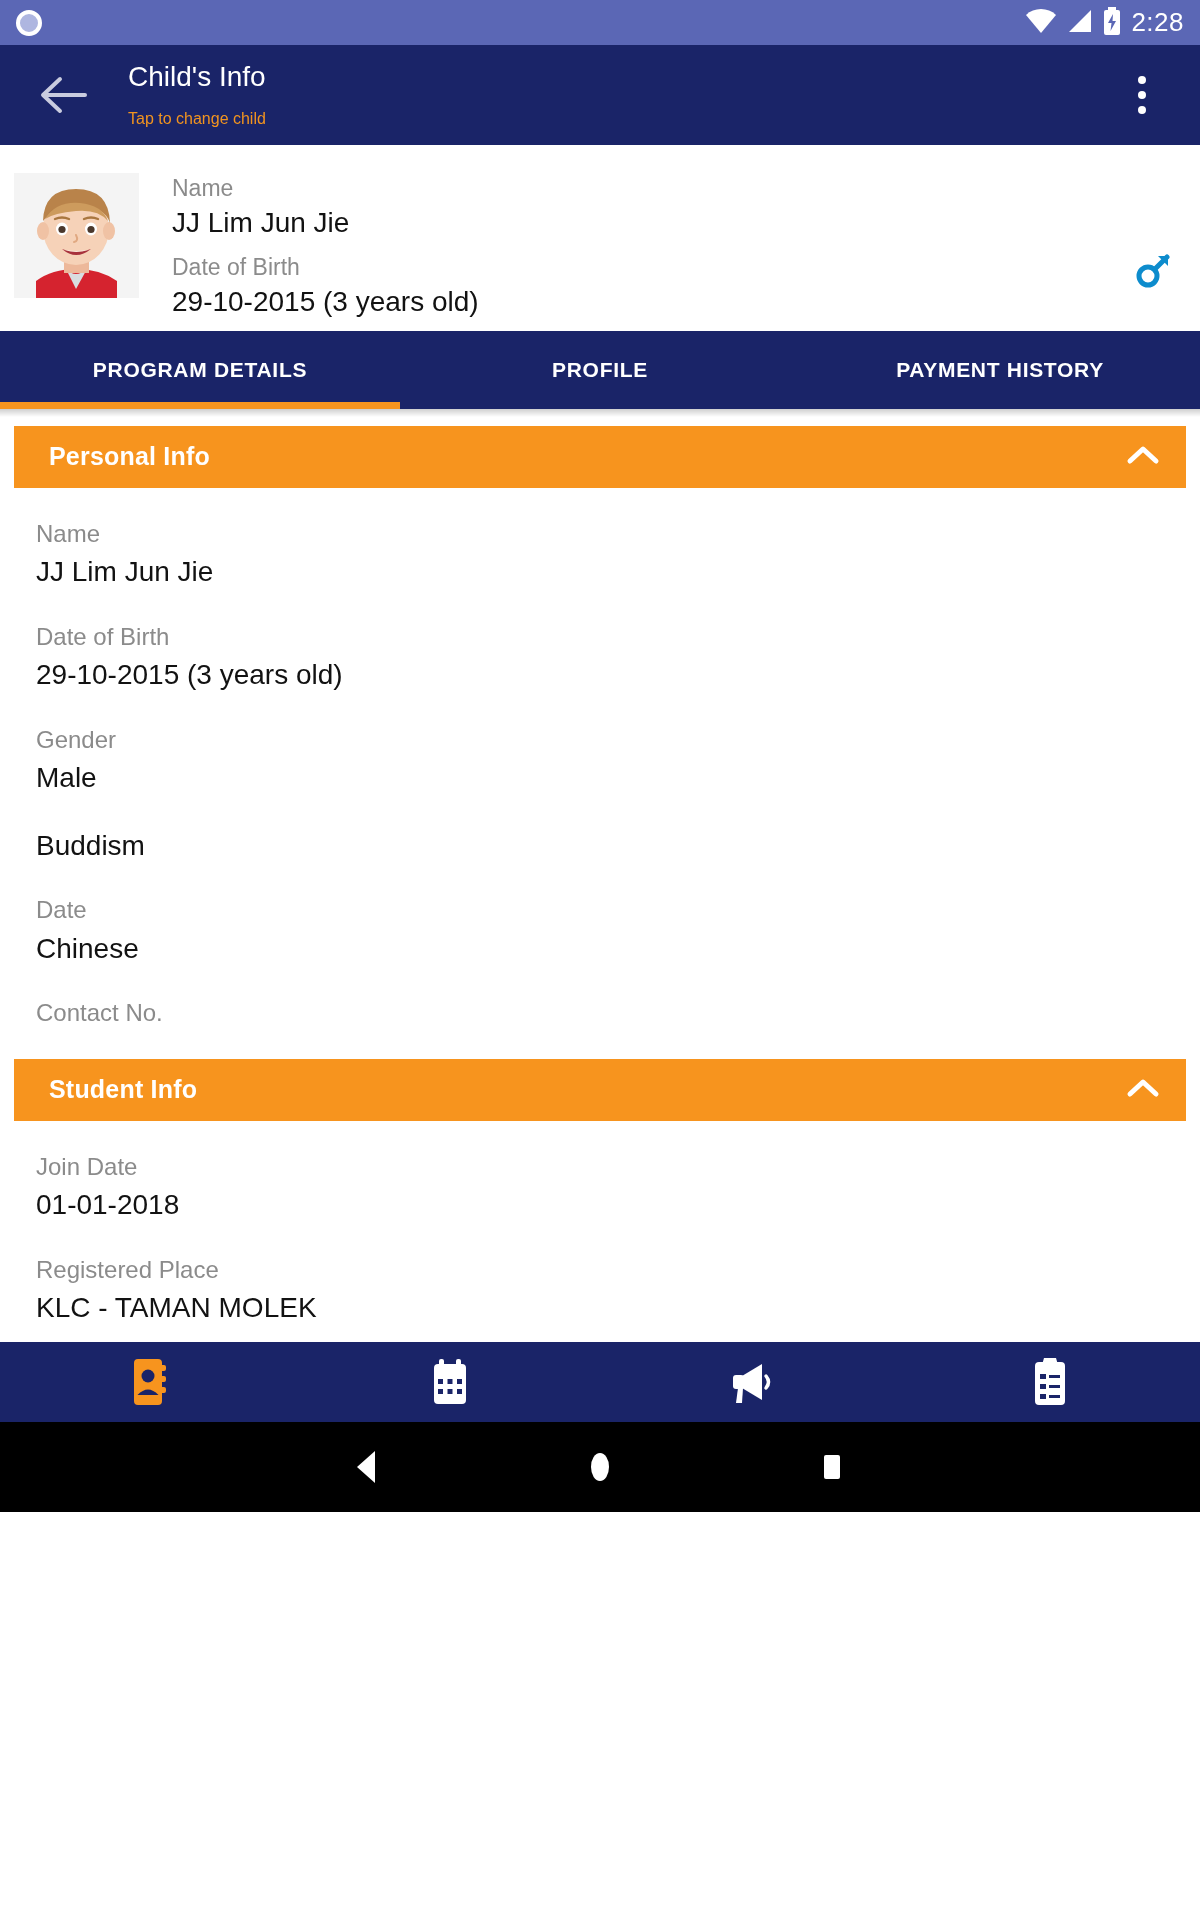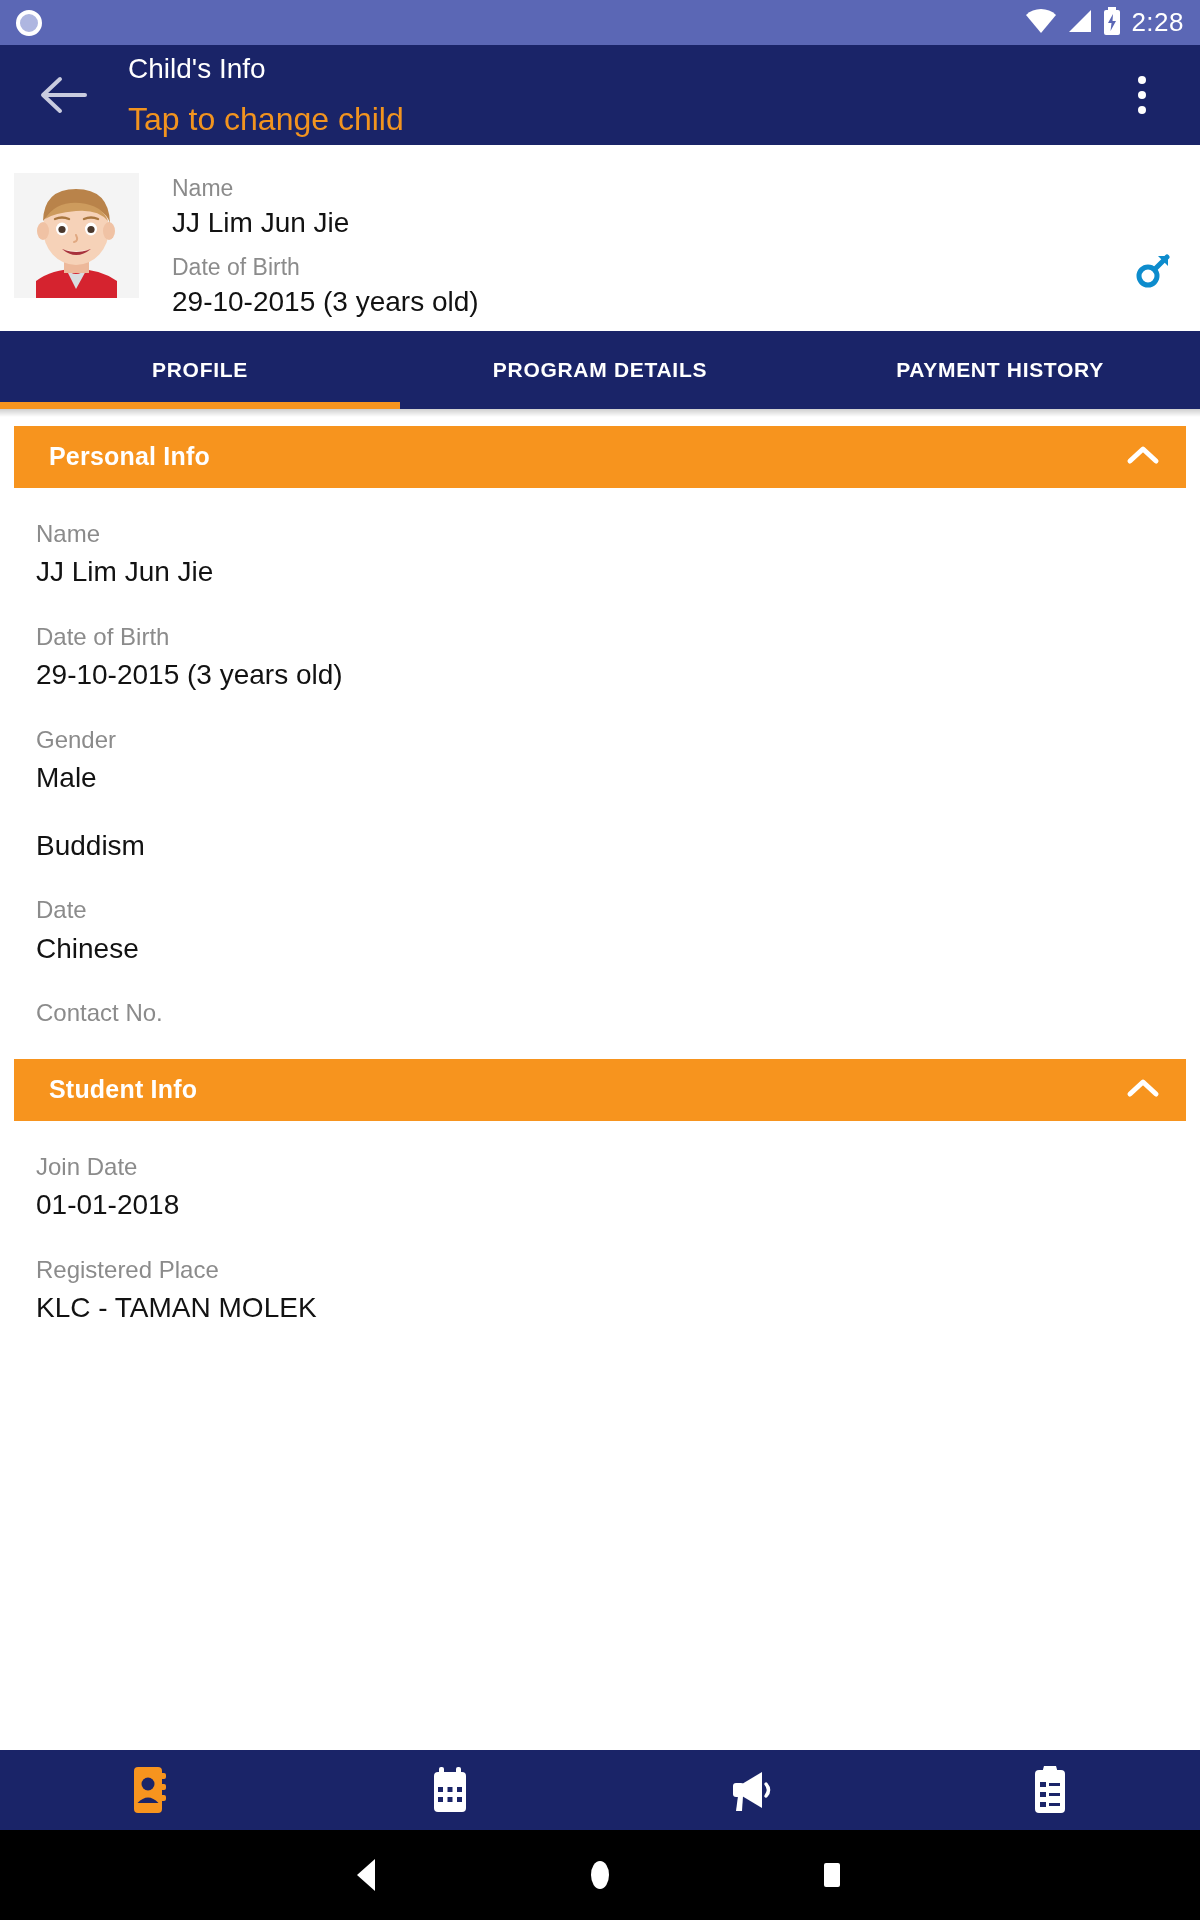--- a/index.html
+++ b/index.html
@@ -2,21 +2,21 @@
 <html><head>
 <meta charset="utf-8">
 <style>
   * { margin:0; padding:0; box-sizing:border-box; }
   html,body { width:1200px; height:1920px; }
   body {
     font-family: "Liberation Sans", sans-serif;
     background:#ffffff;
     overflow:hidden;
   }
-  .screen { position:relative; width:1200px; height:1920px; display:flex; flex-direction:column; background:#fff; }
+  .screen { position:relative; width:1200px; height:1512px; display:flex; flex-direction:column; background:#fff; }
 
   
   .statusbar {
     height:45px; background:#5b67b5; flex:0 0 45px;
     display:flex; align-items:center; padding:0 16px; color:#fff;
   }
   .sb-left { display:flex; align-items:center; gap:10px; }
   .notif-dot {
     width:26px; height:26px; border-radius:50%;
     background:#aeb6e0; border:4px solid #ffffff;
@@ -25,21 +25,21 @@
   .sb-time { font-size:26px; font-weight:400; letter-spacing:.5px; }
 
   
   .appbar {
     background:#1a2468; flex:0 0 100px;
     display:flex; align-items:center; padding:0 30px 0 34px; position:relative;
   }
   .back-btn { width:62px; height:62px; display:flex; align-items:center; justify-content:center; flex:0 0 62px; }
   .appbar-titles { margin-left:32px; display:flex; flex-direction:column; gap:20px; }
   .appbar-title { color:#ffffff; font-size:28px; font-weight:400; line-height:1.05; }
-  .appbar-sub { color:#f2941f; font-size:32px; font-weight:400; line-height:1.05; }
+  .appbar-sub { color:#f2941f; font-size:16px; font-weight:400; line-height:1.05; }
   .overflow-btn { margin-left:auto; width:56px; height:70px; display:flex; flex-direction:column; align-items:center; justify-content:center; gap:7px; }
   .dot3 { width:8px; height:8px; border-radius:50%; background:#fff; }
 
   
   .child-card {
     flex:0 0 175px; background:#fff; display:flex; align-items:flex-start;
     padding:28px 30px 0 14px; position:relative;
   }
   .child-photo {
     width:125px; height:125px; flex:0 0 125px; overflow:hidden; background:#f2f2f2;
@@ -180,22 +180,22 @@
     <span class="gender-icon">
       <svg width="38" height="38" viewBox="0 0 38 38">
         <circle cx="14" cy="25" r="9" fill="none" stroke="#0d8ccd" stroke-width="5"></circle>
         <line x1="21" y1="18" x2="33" y2="6" stroke="#0d8ccd" stroke-width="5" stroke-linecap="round"></line>
         <path d="M24 5 L34 5 L34 15 Z" fill="#0d8ccd"></path>
       </svg>
     </span>
   </div>
 
   <div class="tabs">
+    <div class="tab">PROGRAM DETAILS</div>
     <div class="tab">PROFILE</div>
-    <div class="tab">PROGRAM DETAILS</div>
     <div class="tab">PAYMENT HISTORY</div>
     <div class="tab-indicator"></div>
   </div>
   <div class="tab-shadow"></div>
 
   <div class="content">
 
     <div class="sec-header">
       <span class="sec-title">Personal Info</span>
       <span class="sec-chevron">

